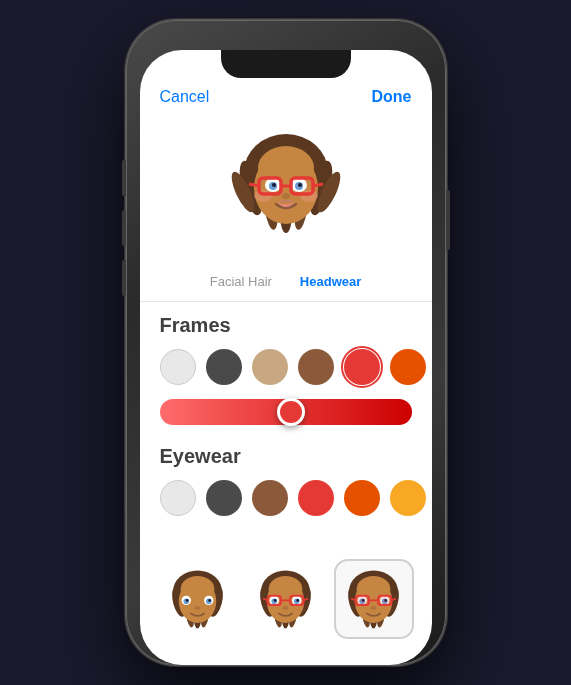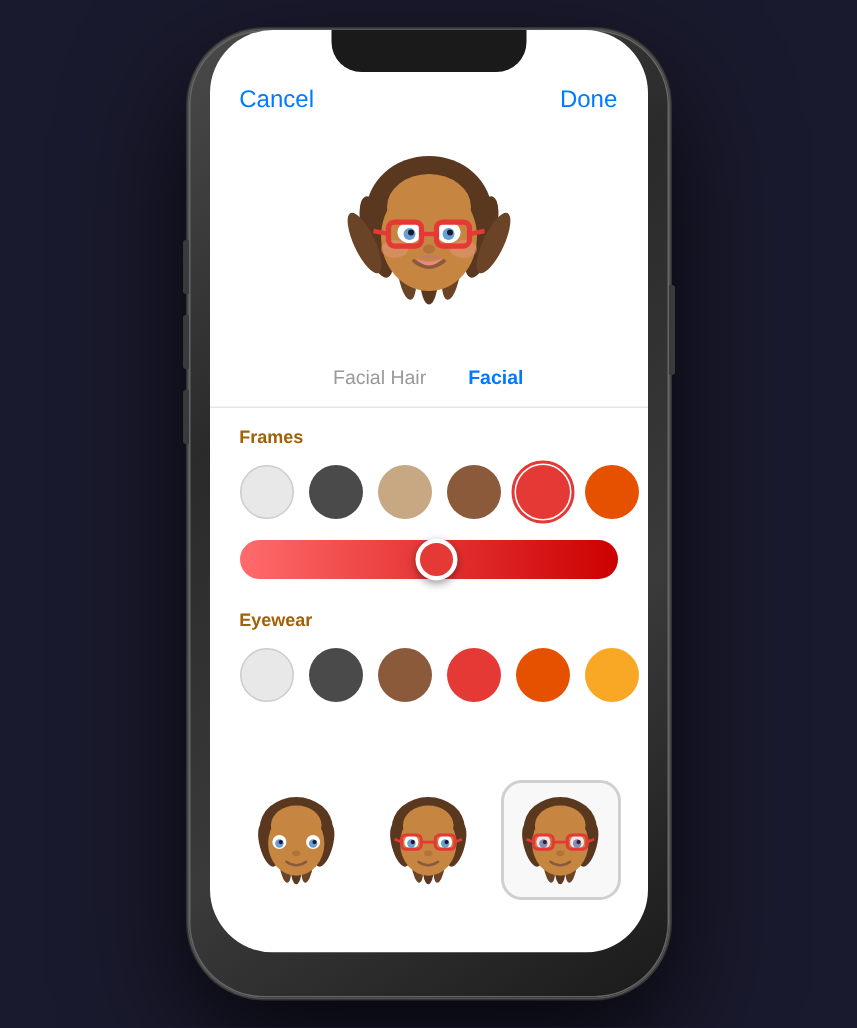--- a/index.html
+++ b/index.html
@@ -14,21 +14,21 @@
     }
 
     .phone-outer {
       width: 320px;
       height: 645px;
       background: linear-gradient(145deg, #4a4a4a, #2a2a2a, #3a3a3a, #1a1a1a);
       border-radius: 50px;
       position: relative;
       display: flex;
       justify-content: center;
-      align-items: flex-start;
+      align-items: flex-end;
       box-shadow:
         0 0 0 1px #555,
         0 0 0 2px #333,
         inset 0 0 0 1px #666,
         0 30px 80px rgba(0,0,0,0.8);
     }
 
     
     .phone-outer::before {
       content: '';
@@ -137,23 +137,23 @@
       white-space: nowrap;
     }
 
     .tab-item.active {
       color: #007AFF;
       font-weight: 600;
     }
 
     
     .section-label {
-      font-size: 12px;
+      font-size: 20px;
       font-weight: 600;
-      color: #a16207;
+      color: #404040;
       padding: 12px 20px 8px;
     }
 
     .color-row {
       display: flex;
       align-items: center;
       padding: 4px 20px;
       gap: 10px;
     }
 
@@ -248,21 +248,21 @@
 </head>
 <body>
 
 <div class="phone-outer">
   <div class="phone-screen">
     <div class="notch"></div>
     <div class="screen-content">
 
       <div class="top-bar">
         <span class="top-bar-btn">Cancel</span>
-        <span class="top-bar-btn" style="font-weight:400;">Done</span>
+        <span class="top-bar-btn" style="font-weight:700;">Done</span>
       </div>
 
       <div class="memoji-preview">
         <div class="memoji-head">
           
           <svg viewBox="0 0 130 130" xmlns="http://www.w3.org/2000/svg" class="memoji-svg">
 
             <ellipse cx="65" cy="52" rx="42" ry="38" fill="#5a3820"></ellipse>
 
             <ellipse cx="30" cy="68" rx="9" ry="28" fill="#5a3820" transform="rotate(-15 30 68)"></ellipse>
@@ -300,21 +300,21 @@
             <path d="M 55 84 Q 65 92 75 84" fill="none" stroke="#8b5a3a" stroke-width="2.5" stroke-linecap="round"></path>
 
             <path d="M 56 82 Q 65 78 74 82" fill="#c47a6a" stroke="none"></path>
             <path d="M 56 82 Q 65 87 74 82 Q 65 92 56 82" fill="#e88880"></path>
           </svg>
         </div>
       </div>
 
       <div class="tab-bar">
         <span class="tab-item">Facial Hair</span>
-        <span class="tab-item active">Facial</span>
+        <span class="tab-item active">Headwear</span>
       </div>
 
       <div class="section-label">Frames</div>
 
       <div class="color-row">
         <div class="color-swatch" style="background:#e8e8e8; border:1px solid #ccc;"></div>
         <div class="color-swatch" style="background:#4a4a4a;"></div>
         <div class="color-swatch" style="background:#c8a882;"></div>
         <div class="color-swatch" style="background:#8b5a3a;"></div>
         <div class="color-swatch selected" style="background:#e53935;"></div>

